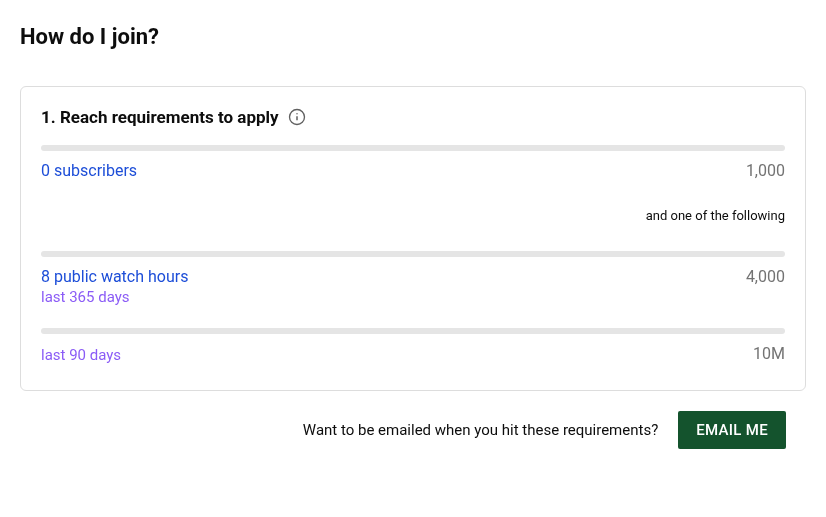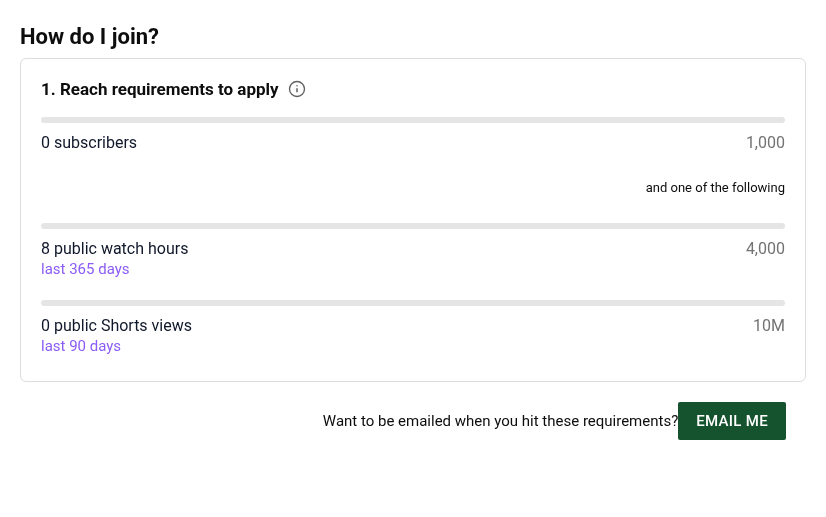--- a/index.html
+++ b/index.html
@@ -13,21 +13,21 @@
       color: #0d0d0d;
       width: 826px;
       height: 517px;
     }
     .container {
       padding: 24px 20px 0 20px;
     }
     .page-title {
       font-size: 22px;
       font-weight: 700;
-      margin-bottom: 9px;
+      margin-bottom: 37px;
       color: #0d0d0d;
     }
     .card {
       border: 1px solid #ddd;
       border-radius: 6px;
       padding: 20px 20px 26px 20px;
       margin-bottom: 20px;
     }
     .card-header {
       display: flex;
@@ -64,21 +64,21 @@
       display: flex;
       justify-content: space-between;
       align-items: flex-start;
     }
     .requirement-left {
       display: flex;
       flex-direction: column;
     }
     .requirement-value {
       font-size: 16px;
-      color: #0f172a;
+      color: #1d4ed8;
     }
     .requirement-sub {
       font-size: 15px;
       color: #8b5cf6;
       margin-top: 2px;
     }
     .requirement-target {
       font-size: 16px;
       color: #737373;
     }
@@ -89,20 +89,21 @@
       color: #0d0d0d;
       margin: 28px 0 28px 0;
     }
     .block-spacer {
       height: 22px;
     }
     .email-row {
       display: flex;
       justify-content: flex-end;
       align-items: center;
+      gap: 20px;
       padding-right: 20px;
     }
     .email-text {
       font-size: 15px;
       color: #0d0d0d;
     }
     .email-button {
       background: #14532d;
       color: #fff;
       border: none;
@@ -150,21 +151,20 @@
         <span class="requirement-sub">last 365 days</span>
       </div>
       <span class="requirement-target">4,000</span>
     </div>
 
     <div class="block-spacer"></div>
 
     <div class="progress-bar"></div>
     <div class="requirement-row">
       <div class="requirement-left">
-        <span class="requirement-value">0 public Shorts views</span>
         <span class="requirement-sub">last 90 days</span>
       </div>
       <span class="requirement-target">10M</span>
     </div>
   </div>
 
   <div class="email-row">
     <span class="email-text">Want to be emailed when you hit these requirements?</span>
     <button class="email-button">EMAIL ME</button>
   </div>

